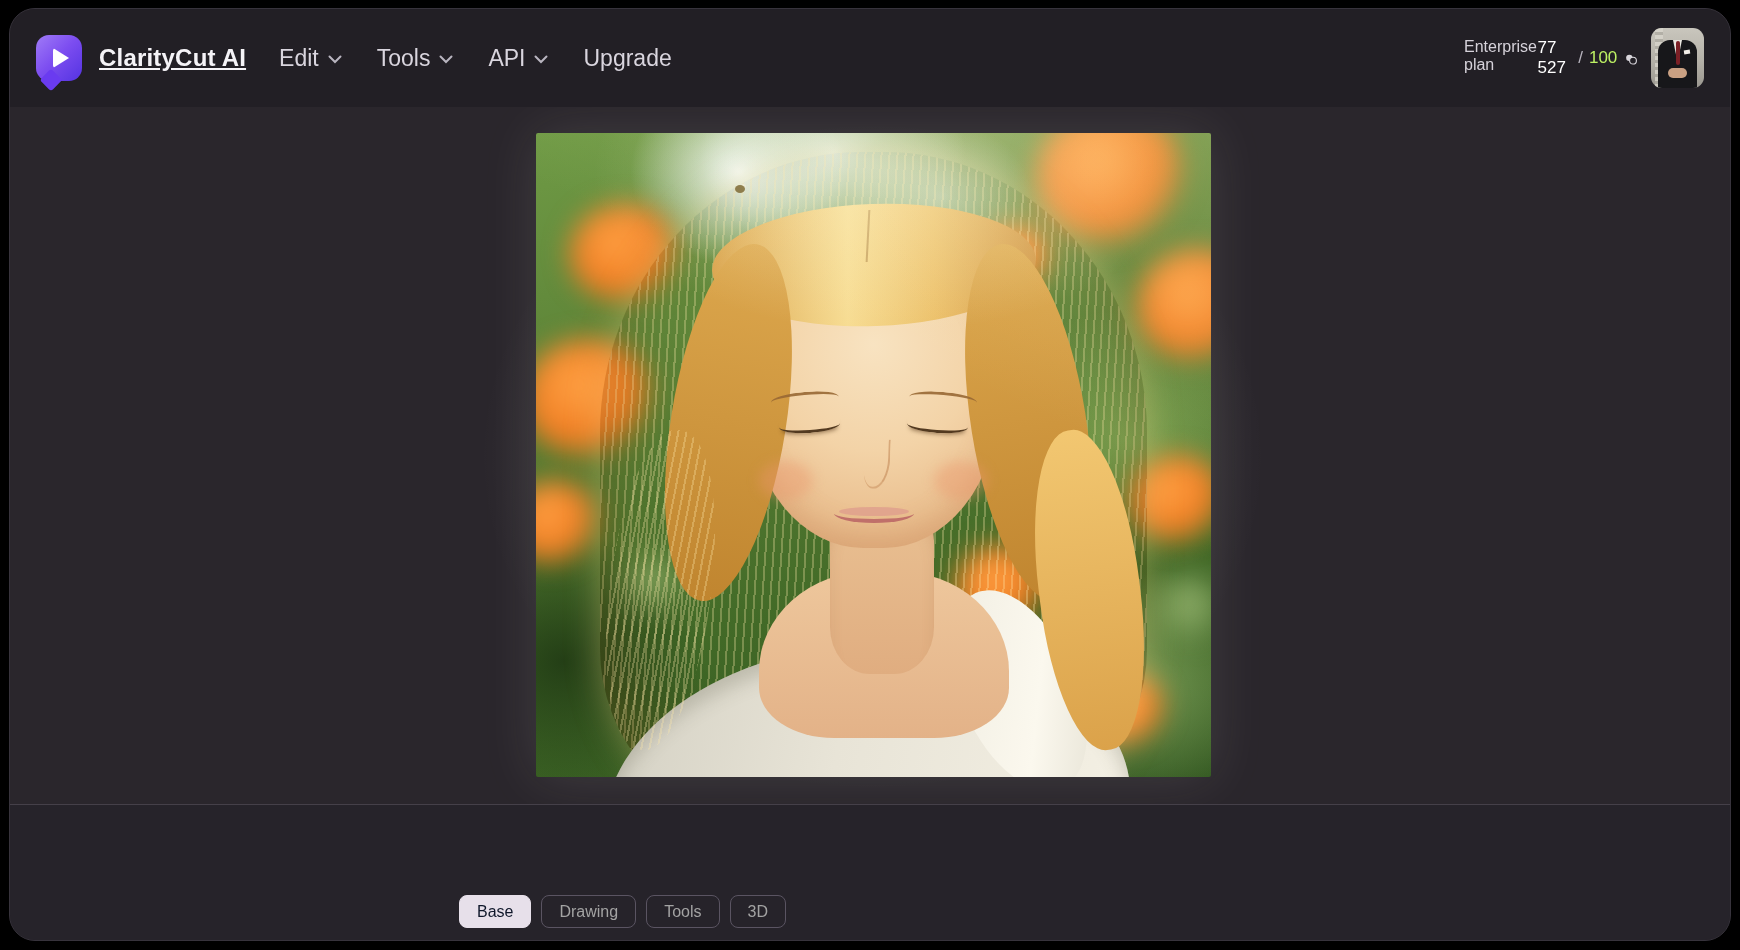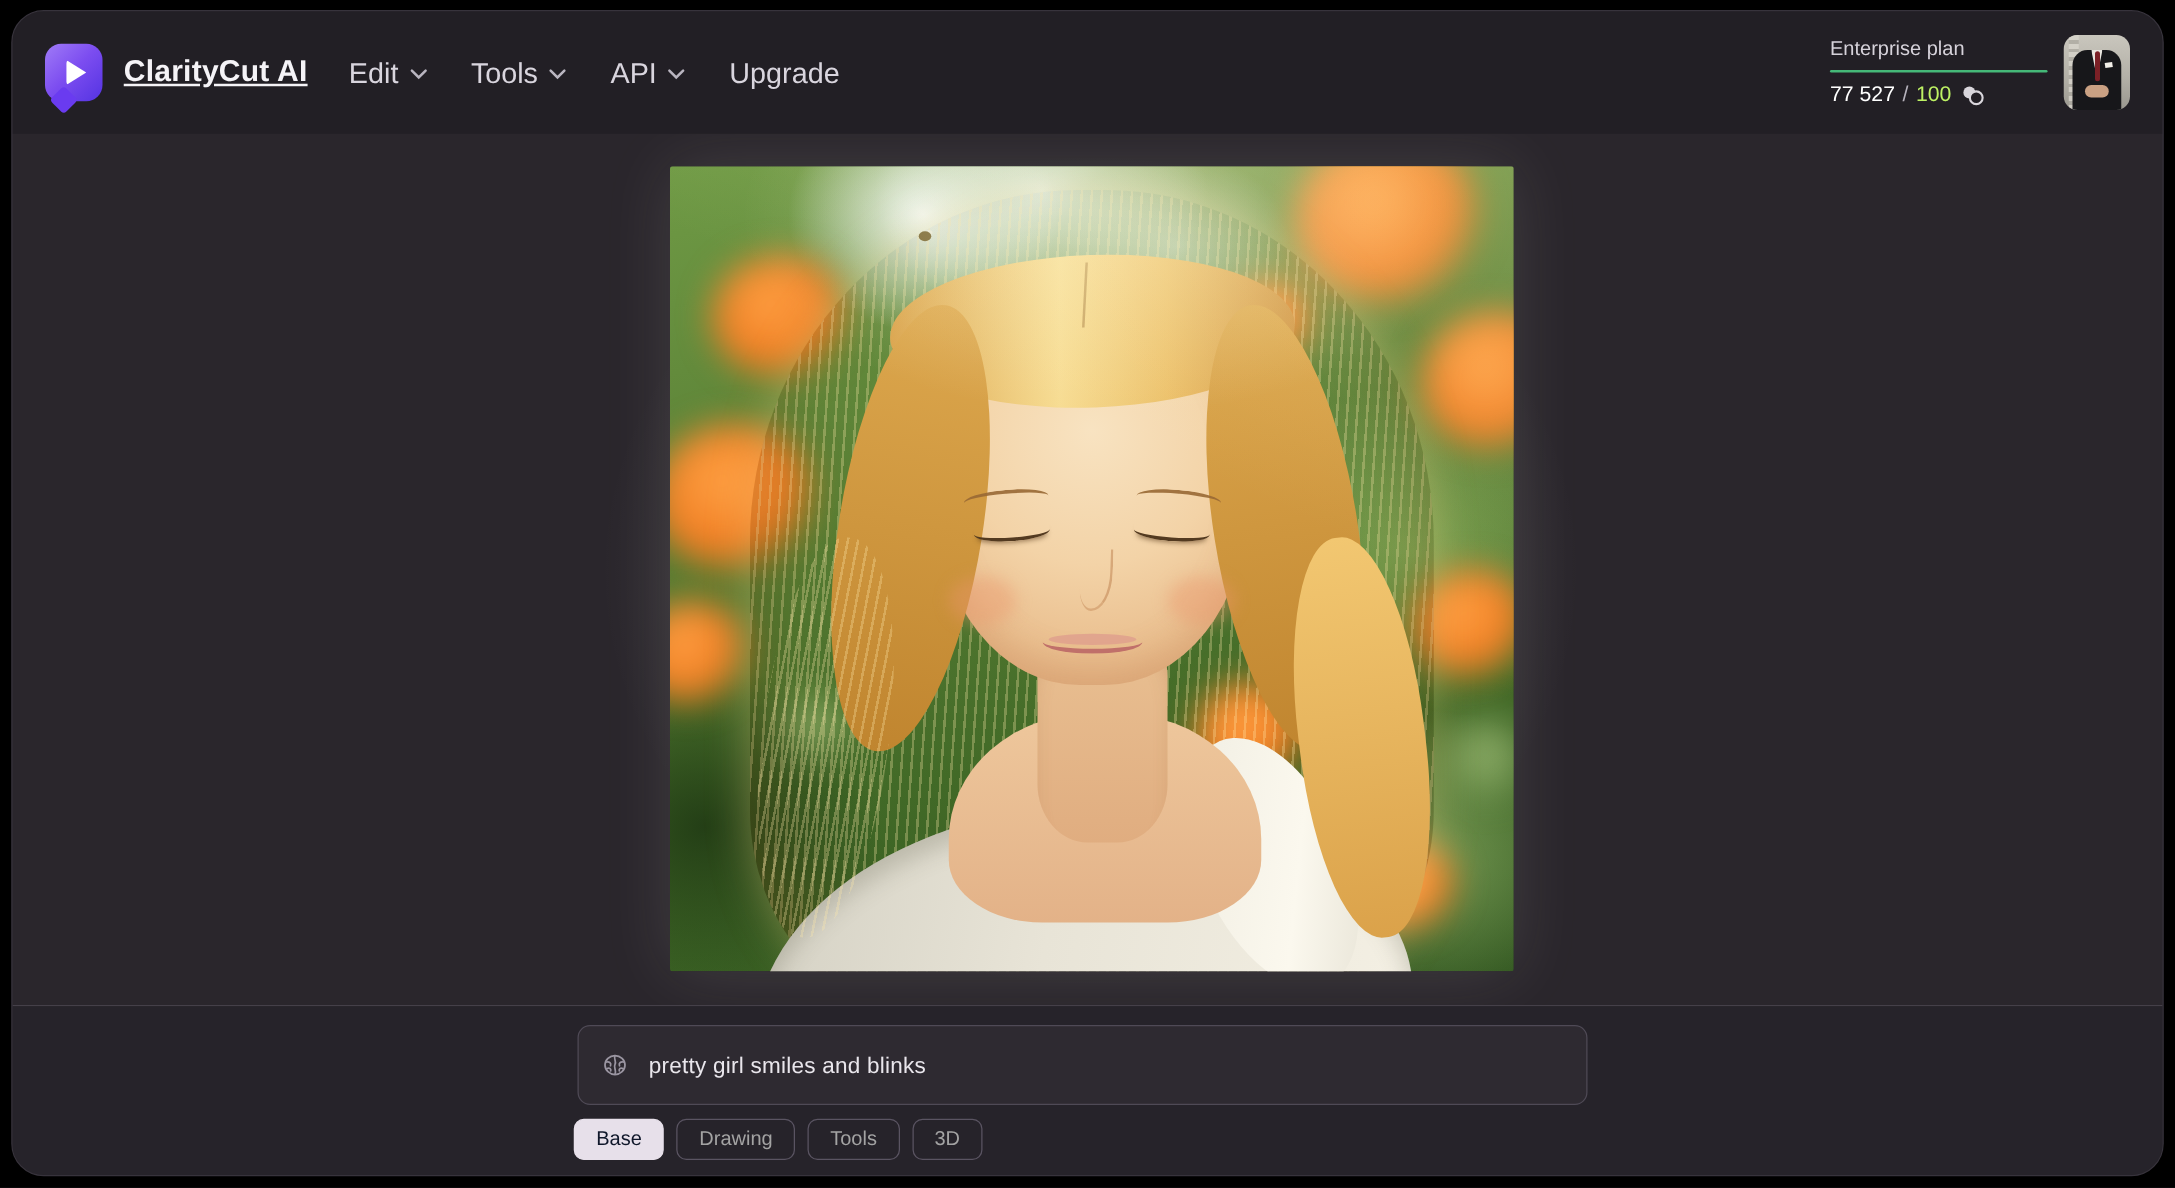--- a/index.html
+++ b/index.html
@@ -14,21 +14,21 @@
   .logo::after{content:"";position:absolute;left:7px;bottom:-7px;width:16px;height:16px;
     background:#6a3bf0;border-radius:3px;transform:rotate(45deg);z-index:-0;}
   .logo .play{position:absolute;left:17px;top:13px;width:0;height:0;
     border-left:16px solid #fff;border-top:10px solid transparent;border-bottom:10px solid transparent;
     border-radius:3px;}
   .brand{margin-left:17px;font-size:24px;font-weight:700;color:#f5f3f7;letter-spacing:.2px;text-decoration:underline;}
   .menu{display:flex;align-items:center;gap:35px;margin-left:33px;}
   .menu-item{display:flex;align-items:center;gap:9px;font-size:23px;color:#d9d5de;cursor:pointer;}
   .chev{display:inline-block;margin-top:3px;}
   .nav-spacer{flex:1;}
-  .plan{display:flex;flex-direction:column;width:174px;margin-right:13px;}
+  .plan{display:flex;flex-direction:row;width:174px;margin-right:13px;}
   .plan-name{font-size:16px;color:#d6d2da;}
   .plan-line{height:2px;background:#45b878;margin:7px 0 8px 0;border-radius:1px;}
   .plan-credits{display:flex;align-items:center;gap:6px;font-size:17px;}
   .credits-used{color:#ffffff;}
   .credits-sep{color:#b7b3bd;}
   .credits-total{color:#bef264;}
   .coin{margin-left:2px;margin-top:2px;}
   .avatar{width:53px;height:60px;border-radius:11px;overflow:hidden;flex:0 0 auto;position:relative;
     background:linear-gradient(180deg,#c9c6bd 0%,#b4b1a8 55%,#9a978f 100%);}
   .avatar .blind{position:absolute;left:4px;top:0;width:8px;height:100%;
@@ -221,33 +221,20 @@
     <div class="nose"></div>
     <div class="blush l"></div>
     <div class="blush r"></div>
     <div class="mouth"></div>
     <div class="bee"></div>
     <div class="sunlight"></div>
   </div>
 
   <div class="divider"></div>
   <div class="bottom">
-    <div class="prompt">
-      <span class="prompt-icon">
-        <svg width="22" height="22" viewBox="0 0 22 22" fill="none" stroke="#9a95a1" stroke-width="1.4" stroke-linecap="round">
-          <ellipse cx="11" cy="11" rx="8" ry="7.6"></ellipse>
-          <path d="M11 3.6 C 9.6 6 12.4 8 11 10.5 C 9.6 13 12.4 15 11 18.2"></path>
-          <path d="M4.2 8.6 C 6.5 8 8.2 9.6 7.4 11.6"></path>
-          <path d="M4.6 13.8 C 6.6 12.9 8 14 7.6 15.7"></path>
-          <path d="M17.8 8.6 C 15.5 8 13.8 9.6 14.6 11.6"></path>
-          <path d="M17.4 13.8 C 15.4 12.9 14 14 14.4 15.7"></path>
-        </svg>
-      </span>
-      <input spellcheck="false" value="pretty girl smiles and blinks" style="">
-    </div>
     <div class="style-row">
       <button class="chip selected">Base</button>
       <button class="chip">Drawing</button>
       <button class="chip">Tools</button>
       <button class="chip">3D</button>
     </div>
   </div>
 
 </div>
 

